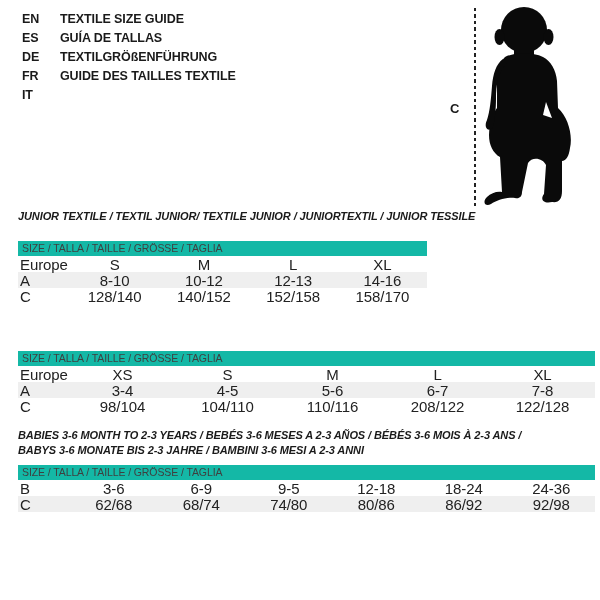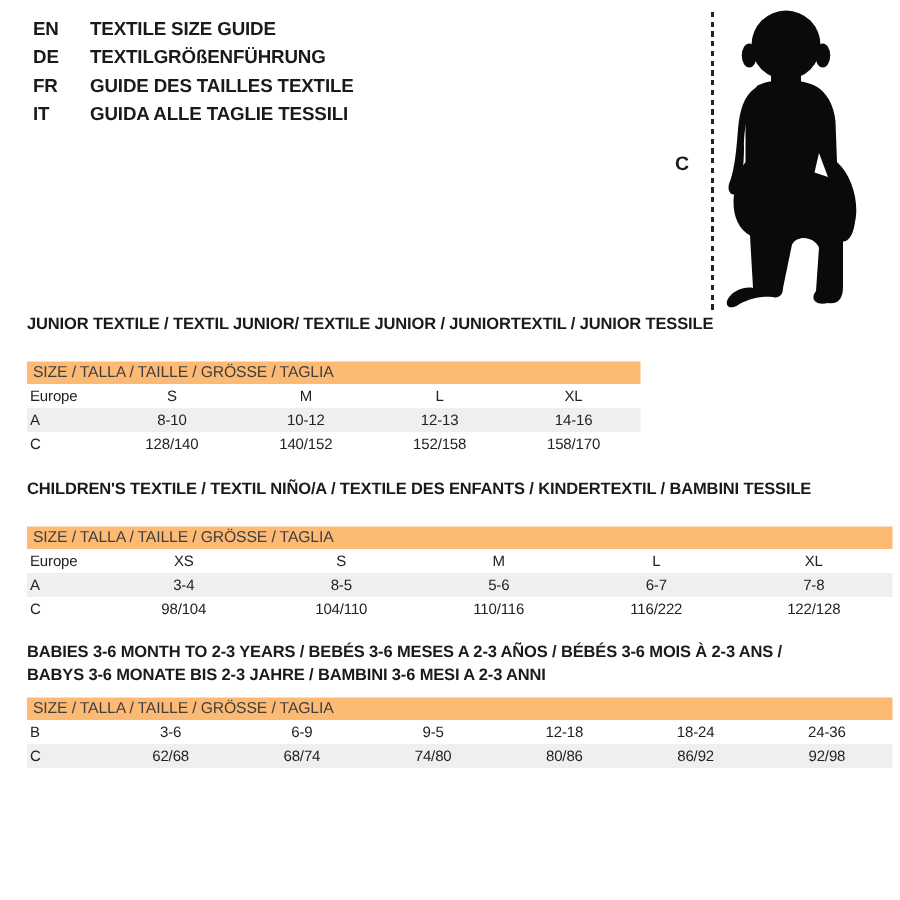--- a/index.html
+++ b/index.html
@@ -17,58 +17,61 @@
 
   
   .dotted-line {
     position:absolute; left:474px; top:8px; width:2px; height:199px;
     background:repeating-linear-gradient(to bottom, #222 0 3.5px, transparent 3.5px 6.5px);
   }
   .c-label { position:absolute; left:450px; top:101px; font-size:13px; font-weight:bold; }
   .baby-svg { position:absolute; left:482px; top:5px; }
 
   
-  .sec-heading { position:absolute; left:18px; font-size:11px; font-weight:bold; line-height:15px; white-space:nowrap; }
+  .sec-heading { position:absolute; left:18px; font-size:11px; font-weight:bold; line-height:15px; white-space:nowrap;font-style:italic; }
 
   
   .tbl { position:absolute; left:18px; }
   .size-bar {
-    height:15px; line-height:15px; background:#fdba74; color:#3f3f3f;
+    height:15px; line-height:15px; background:#14b8a6; color:#3f3f3f;
     font-size:10.5px; padding-left:4px; white-space:nowrap;
   }
-  .trow { display:flex; height:16px; align-items:center; font-size:10px; color:#222; }
+  .trow { display:flex; height:16px; align-items:center; font-size:15px; color:#222; }
   .trow.stripe { background:#efefef; }
   .trow .c0 { width:52px; padding-left:2px; text-align:left; }
   .trow .c { flex:1; text-align:center; }
 
   
   .notes { position:absolute; left:18px; top:534px; }
   .note-line { font-size:11px; font-weight:bold; line-height:18px; white-space:nowrap; }
 </style>
 </head>
 <body>
 
 <div class="canvas">
 
   <div class="lang-list">
     <div class="lang-row">
       <span class="lang-code">EN</span>
       <span class="lang-title">TEXTILE SIZE GUIDE</span>
     </div>
     <div class="lang-row">
+      <span class="lang-code">ES</span>
+      <span class="lang-title">GUÍA DE TALLAS</span>
+    </div>
+    <div class="lang-row">
       <span class="lang-code">DE</span>
       <span class="lang-title">TEXTILGRÖßENFÜHRUNG</span>
     </div>
     <div class="lang-row">
       <span class="lang-code">FR</span>
       <span class="lang-title">GUIDE DES TAILLES TEXTILE</span>
     </div>
     <div class="lang-row">
       <span class="lang-code">IT</span>
-      <span class="lang-title">GUIDA ALLE TAGLIE TESSILI</span>
     </div>
   </div>
 
   <div class="dotted-line"></div>
   <div class="c-label">C</div>
   <svg class="baby-svg" width="95" height="206" viewBox="0 0 95 206" xmlns="http://www.w3.org/2000/svg">
     <g fill="#0a0a0a">
       <ellipse cx="42" cy="25" rx="23" ry="23"></ellipse>
       <ellipse cx="17.5" cy="32" rx="5" ry="8"></ellipse>
       <ellipse cx="66.5" cy="32" rx="5" ry="8"></ellipse>
@@ -123,45 +126,44 @@
     </div>
     <div class="trow">
       <span class="c0">C</span>
       <span class="c">128/140</span>
       <span class="c">140/152</span>
       <span class="c">152/158</span>
       <span class="c">158/170</span>
     </div>
   </div>
 
-  <div class="sec-heading" style="top:319px;">CHILDREN'S TEXTILE / TEXTIL NIÑO/A / TEXTILE DES ENFANTS / KINDERTEXTIL / BAMBINI TESSILE</div>
   <div class="tbl" style="top:351px; width:577px;">
     <div class="size-bar">SIZE / TALLA / TAILLE / GRÖSSE / TAGLIA</div>
     <div class="trow">
       <span class="c0">Europe</span>
       <span class="c">XS</span>
       <span class="c">S</span>
       <span class="c">M</span>
       <span class="c">L</span>
       <span class="c">XL</span>
     </div>
     <div class="trow stripe">
       <span class="c0">A</span>
       <span class="c">3-4</span>
-      <span class="c">8-5</span>
+      <span class="c">4-5</span>
       <span class="c">5-6</span>
       <span class="c">6-7</span>
       <span class="c">7-8</span>
     </div>
     <div class="trow">
       <span class="c0">C</span>
       <span class="c">98/104</span>
       <span class="c">104/110</span>
       <span class="c">110/116</span>
-      <span class="c">116/222</span>
+      <span class="c">208/122</span>
       <span class="c">122/128</span>
     </div>
   </div>
 
   <div class="sec-heading" style="top:428px;">
     <div>BABIES 3-6 MONTH TO 2-3 YEARS / BEBÉS 3-6 MESES A 2-3 AÑOS / BÉBÉS 3-6 MOIS À 2-3 ANS /</div>
     <div>BABYS 3-6 MONATE BIS 2-3 JAHRE / BAMBINI 3-6 MESI A 2-3 ANNI</div>
   </div>
   <div class="tbl" style="top:465px; width:577px;">
     <div class="size-bar">SIZE / TALLA / TAILLE / GRÖSSE / TAGLIA</div>

